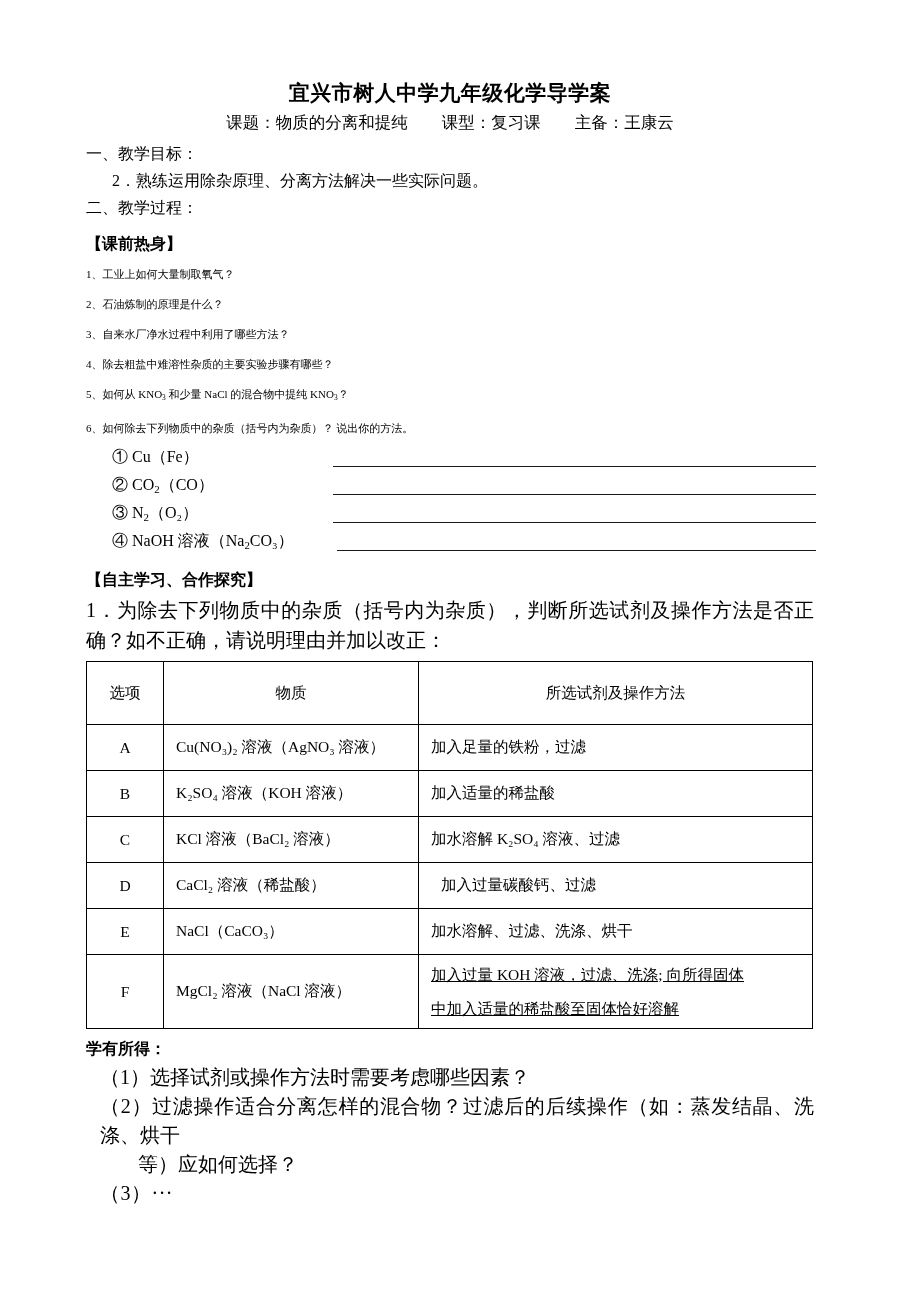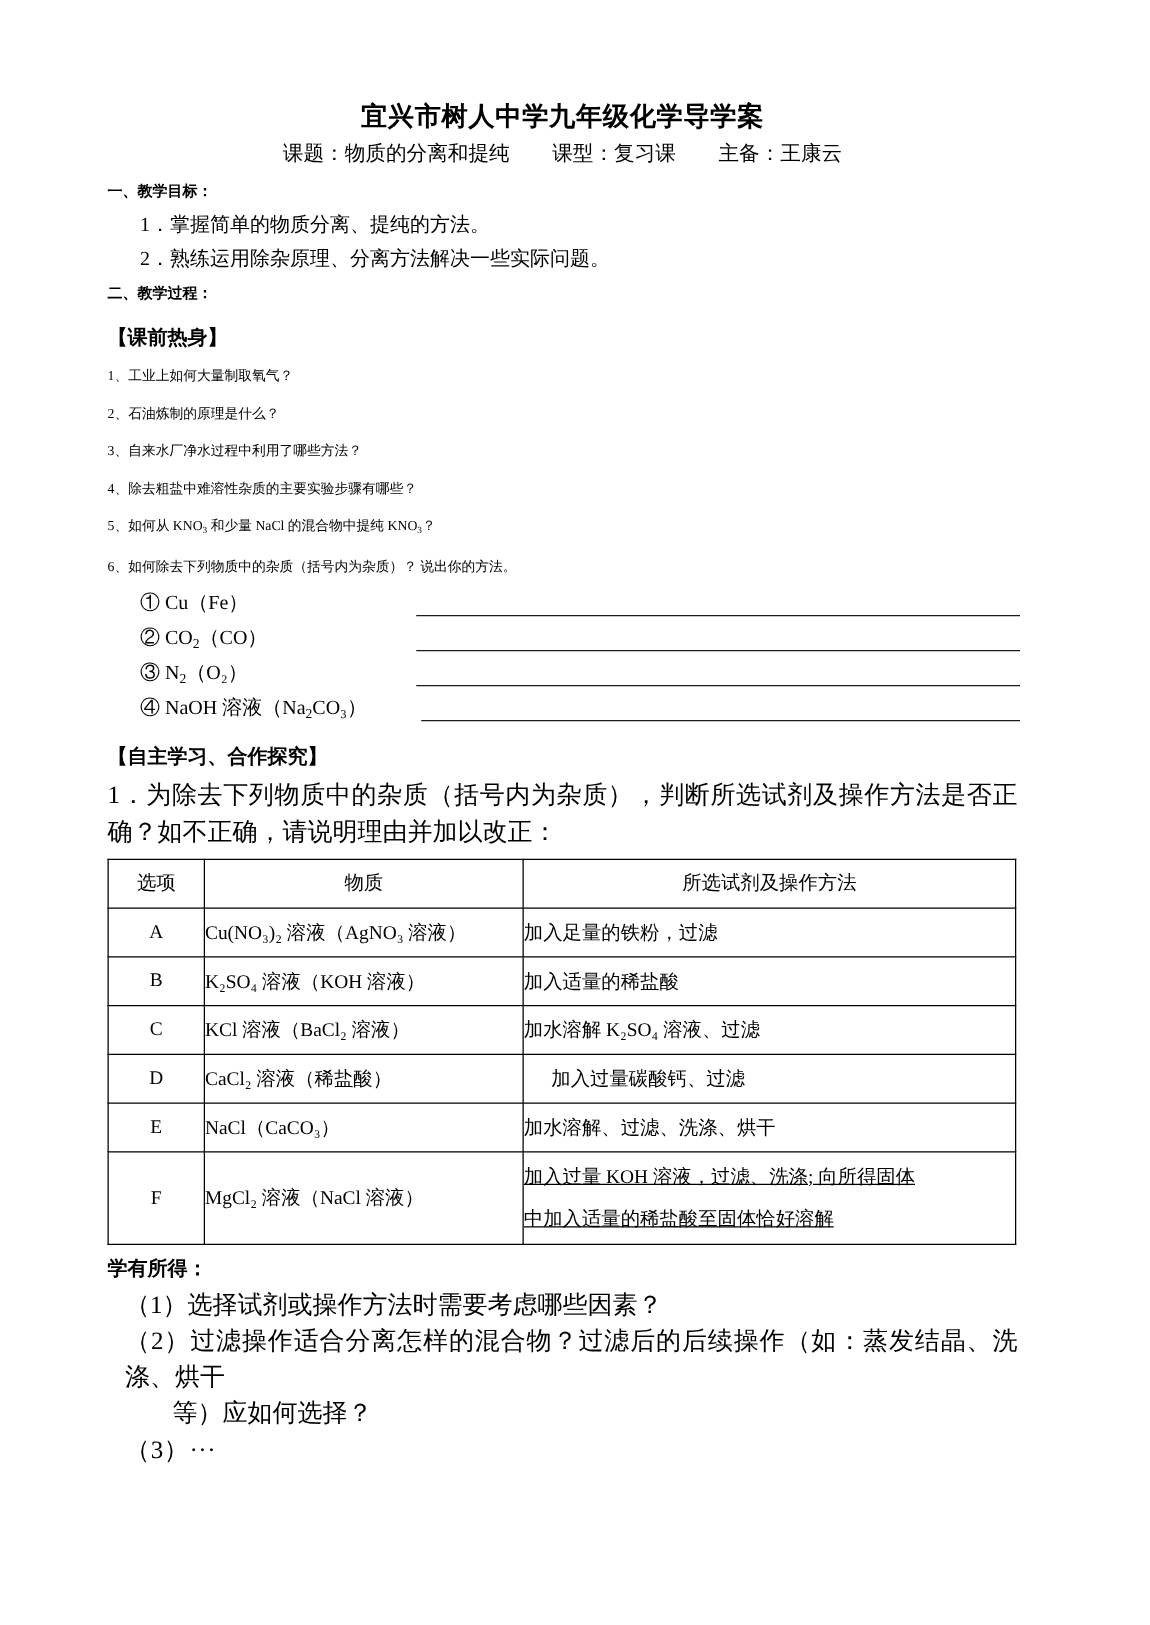--- a/index.html
+++ b/index.html
@@ -31,22 +31,22 @@
     text-align: center;
     font-size: 16.5px;
     line-height: 26px;
     margin: 0 0 4px 0;
     white-space: nowrap;
   }
   .subtitle-row .gap { display: inline-block; width: 34px; }
 
   
   .sec-head {
-    font-size: 12px;
-    font-weight: bold;
+    font-size: 16px;
+    font-weight: normal;
     line-height: 27px;
     margin: 0;
   }
   .bracket-head {
     font-size: 16px;
     font-weight: bold;
     line-height: 30px;
     margin: 0;
   }
   .obj-line {
@@ -95,21 +95,21 @@
   table.qtable {
     border-collapse: collapse;
     width: 726px;
     margin: 6px 0 0 0;
     table-layout: fixed;
   }
   table.qtable td, table.qtable th {
     border: 1px solid #000000;
     font-size: 15.5px;
     font-weight: normal;
-    padding: 0;
+    padding: 12px;
     vertical-align: middle;
   }
   col.c-opt { width: 77px; }
   col.c-sub { width: 255px; }
   col.c-meth { width: 394px; }
 
   table.qtable th.h {
     text-align: center;
     height: 38px;
     line-height: 38px;
@@ -161,21 +161,20 @@
 <div class="page">
   <div class="doc">
 
     <div class="doc-title">宜兴市树人中学九年级化学导学案</div>
 
     <div class="subtitle-row">
       <span>课题：</span><span>物质的分离和提纯</span><span class="gap"></span><span>课型：</span><span>复习课</span><span class="gap"></span><span>主备：</span><span>王康云</span>
     </div>
 
     <div class="sec-head">一、教学目标：</div>
-    <div class="obj-line">1．掌握简单的物质分离、提纯的方法。</div>
     <div class="obj-line">2．熟练运用除杂原理、分离方法解决一些实际问题。</div>
 
     <div class="sec-head">二、教学过程：</div>
 
     <div class="sp8"></div>
 
     <div class="bracket-head">【课前热身】</div>
     <div class="q-line">1、工业上如何大量制取氧气？</div>
     <div class="q-line">2、石油炼制的原理是什么？</div>
     <div class="q-line">3、自来水厂净水过程中利用了哪些方法？</div>

